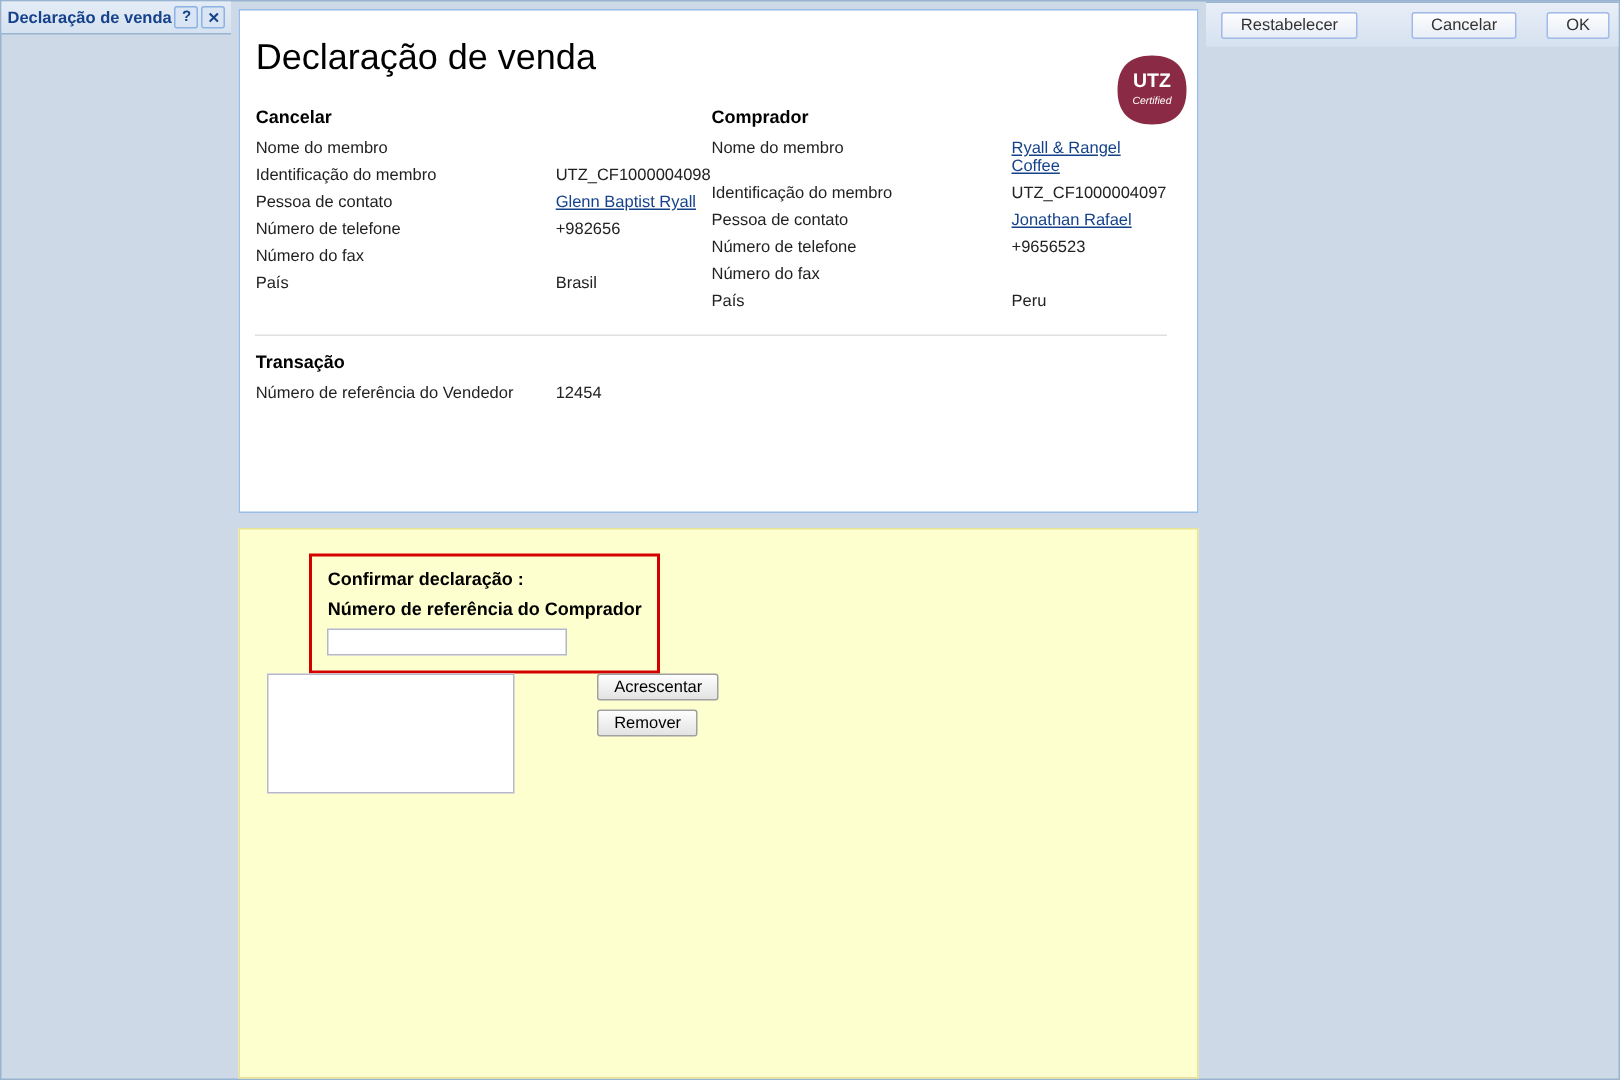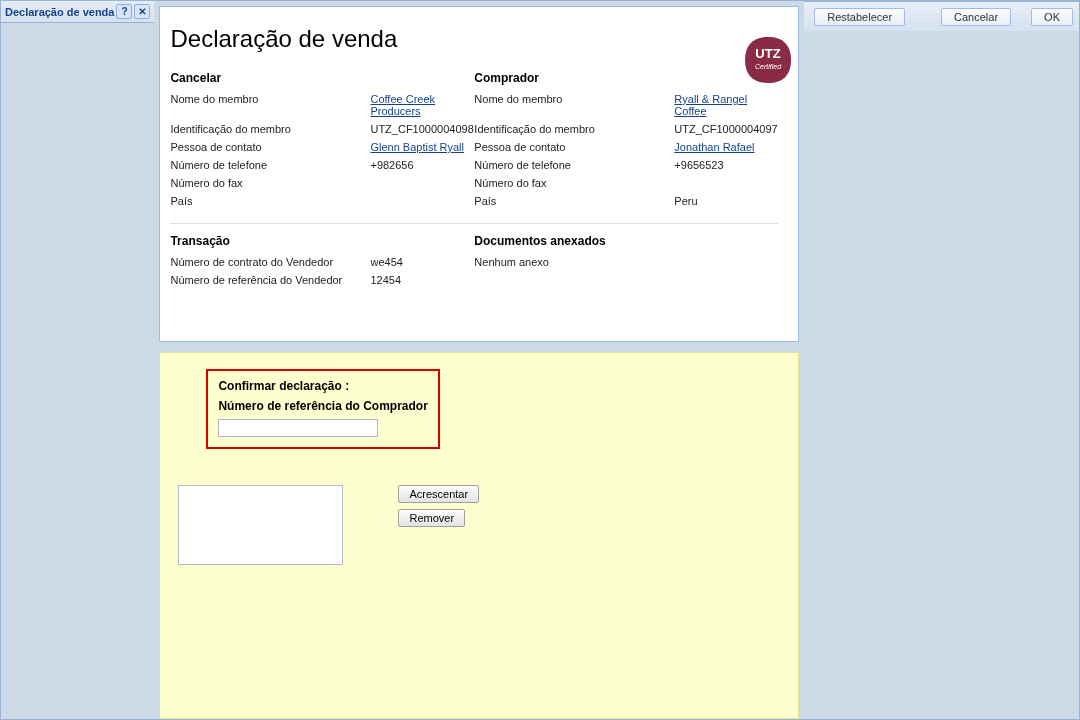--- a/index.html
+++ b/index.html
@@ -101,21 +101,21 @@
   }
   .highlight-box .bold { font-weight: bold; font-size: 12px; color:#000;}
   .highlight-box input {
     margin-top: 6px;
     border: 1px solid #b5b8c8;
     height: 18px;
     width: 160px;
     background:#fff;
   }
   .anexo-label { font-weight: bold; font-size: 12px; margin: 10px 0 6px 2px; color:#000;}
-  .anexo-row { display: flex; align-items: flex-start; gap: 55px; margin-top: 36px;}
+  .anexo-row { display: flex; align-items: flex-start; gap: 55px;}
   .listbox {
     width: 165px;
     height: 80px;
     border: 1px solid #b5b8c8;
     background: #fff;
     overflow-y: scroll;
   }
   .btn {
     background: linear-gradient(#fdfdfd, #e3e3e3);
     border: 1px solid #a0a0a0;
@@ -179,40 +179,40 @@
           </svg>
         </div>
 
         <h1 class="page-title">Declaração de venda</h1>
 
         <div class="cols">
           <div class="col">
             <div class="section-heading">Cancelar</div>
             <div class="row">
                 <span class="lbl">Nome do membro</span>
-                <span class="val link">Coffee Creek Producers</span>
               </div>
             <div class="row">
                 <span class="lbl">Identificação do membro</span>
                 <span class="val">UTZ_CF1000004098</span>
               </div>
             <div class="row">
                 <span class="lbl">Pessoa de contato</span>
                 <span class="val link">Glenn Baptist Ryall</span>
               </div>
             <div class="row">
                 <span class="lbl">Número de telefone</span>
                 <span class="val">+982656</span>
               </div>
             <div class="row">
                 <span class="lbl">Número do fax</span>
                 <span class="val"></span>
               </div>
             <div class="row">
                 <span class="lbl">País</span>
+                <span class="val">Brasil</span>
               </div>
           </div>
           <div class="col">
             <div class="section-heading">Comprador</div>
             <div class="row">
                 <span class="lbl">Nome do membro</span>
                 <span class="val link">Ryall &amp; Rangel Coffee</span>
               </div>
             <div class="row">
                 <span class="lbl">Identificação do membro</span>
@@ -236,32 +236,22 @@
               </div>
           </div>
         </div>
 
         <hr class="sep">
 
         <div class="cols">
           <div class="col">
             <div class="section-heading">Transação</div>
             <div class="row">
-                <span class="lbl">Número de contrato do Vendedor</span>
-                <span class="val">we454</span>
-              </div>
-            <div class="row">
                 <span class="lbl">Número de referência do Vendedor</span>
                 <span class="val">12454</span>
-              </div>
-          </div>
-          <div class="col">
-            <div class="section-heading">Documentos anexados</div>
-            <div class="row">
-                <span class="val">Nenhum anexo</span>
               </div>
           </div>
         </div>
 
       </div>
     </div>
 
     <div class="yellow-panel">
       <div class="highlight-box">
         <div class="bold">Confirmar declaração :</div>

